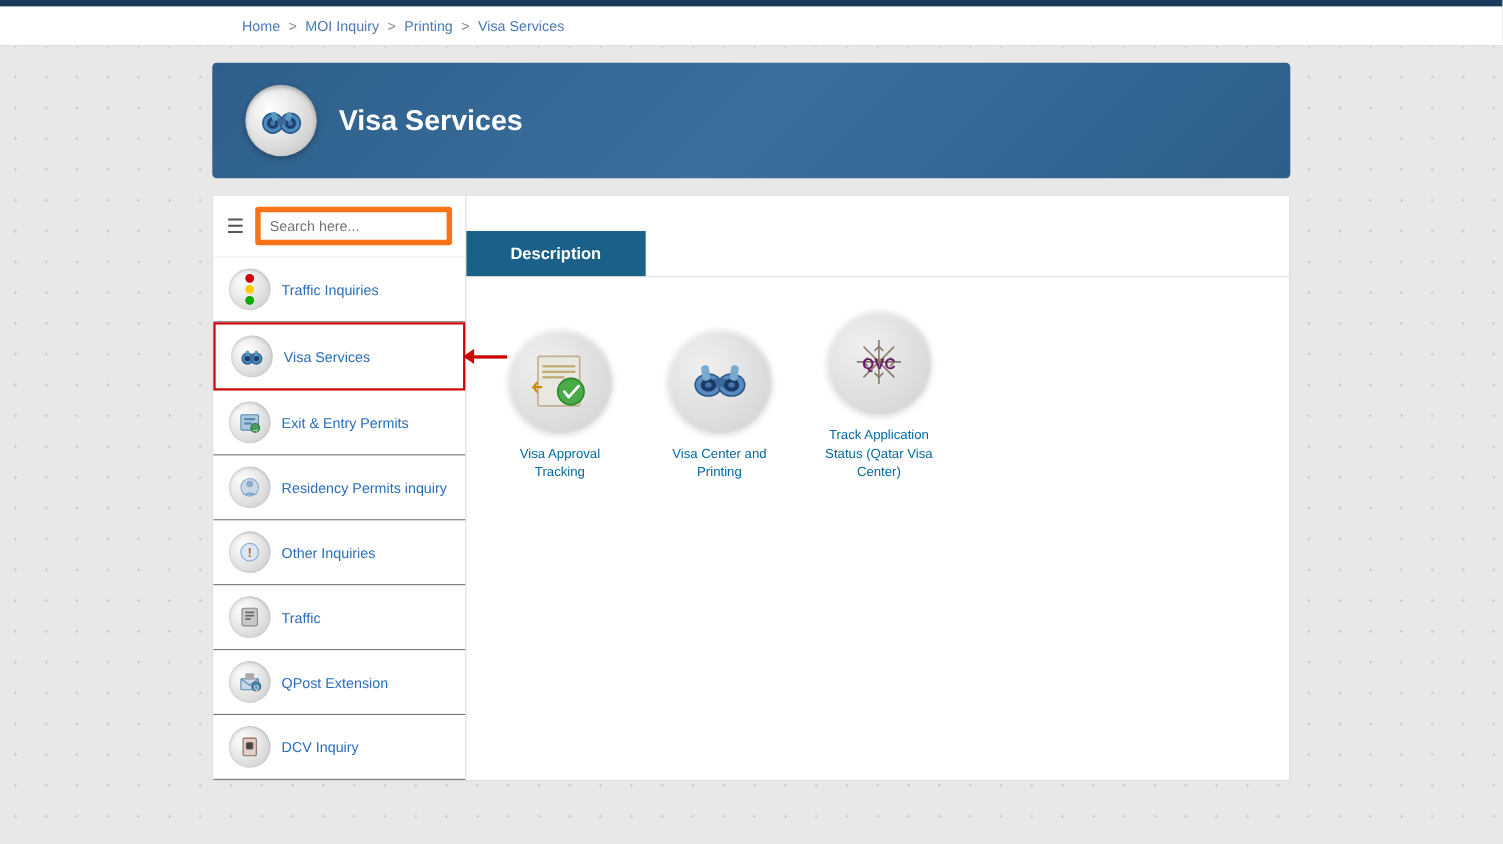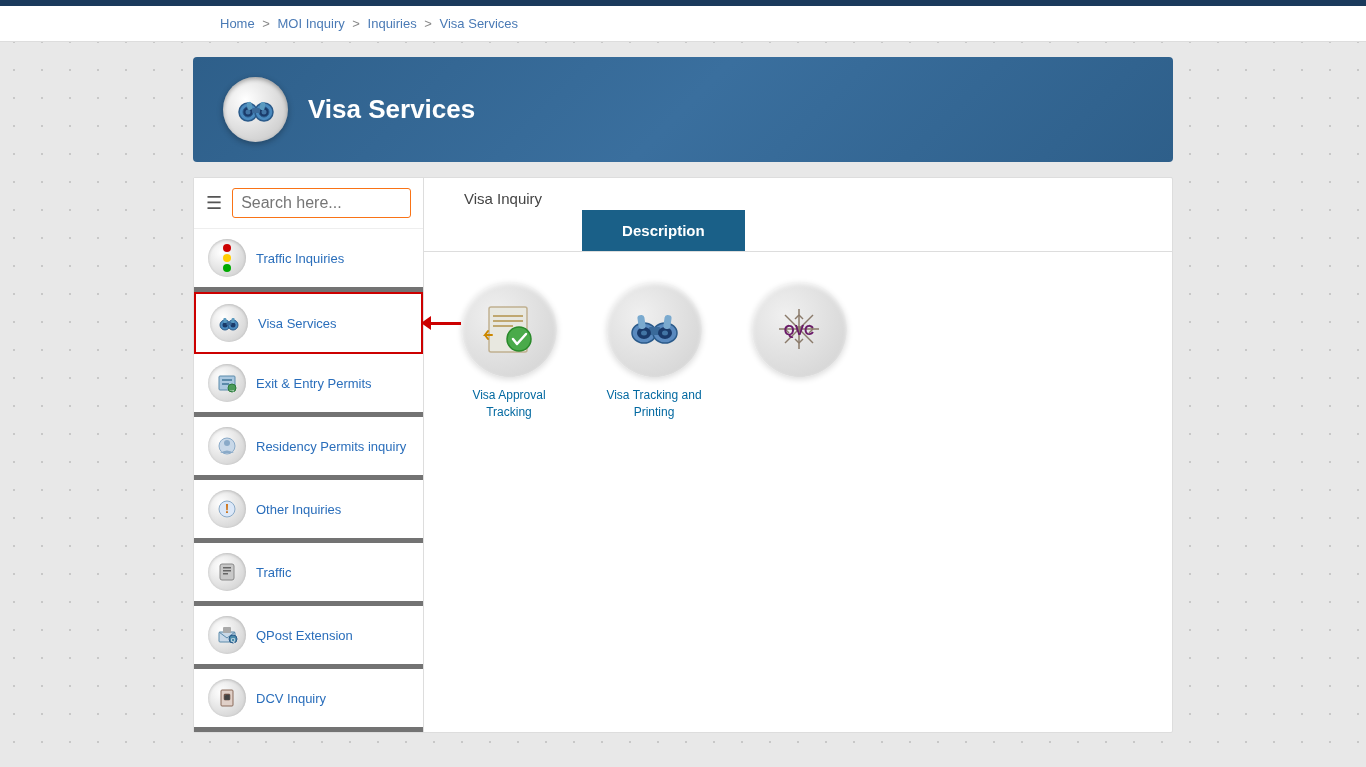--- a/index.html
+++ b/index.html
@@ -91,34 +91,34 @@
       padding: 10px 12px;
       border-bottom: 1px solid #eee;
     }
     .hamburger-icon {
       font-size: 18px;
       color: #555;
       margin-right: 10px;
       cursor: pointer;
     }
     .sidebar-search input {
-      border: 1px solid #f97316;
+      border: 5px solid #f97316;
       border-radius: 3px;
       padding: 5px 8px;
-      font-size: 16px;
+      font-size: 13px;
       width: 100%;
       color: #aaa;
       outline: none;
     }
     .sidebar-item {
       display: flex;
       align-items: center;
       padding: 10px 14px;
       cursor: pointer;
-      border-bottom: 5px solid #737373;
+      border-bottom: 1px solid #737373;
       position: relative;
     }
     .sidebar-item.active {
       border: 2px solid #cc0000;
       background: #fff;
     }
     .sidebar-item-icon {
       width: 38px;
       height: 38px;
       border-radius: 50%;
@@ -193,20 +193,21 @@
       gap: 15px;
     }
     .service-card {
       width: 130px;
       display: flex;
       flex-direction: column;
       align-items: center;
       cursor: pointer;
       padding: 10px;
       border-radius: 4px;
+      justify-content: flex-end;
     }
     .card-icon-circle {
       width: 95px;
       height: 95px;
       border-radius: 50%;
       background: radial-gradient(circle at 35% 35%, #f8f8f8, #c8c8c8);
       display: flex;
       align-items: center;
       justify-content: center;
       margin-bottom: 10px;
@@ -250,21 +251,21 @@
 </head>
 <body>
 
 <div class="top-bar"></div>
 
 <div class="breadcrumb-bar">
   <a href="#">Home</a>
   <span>&gt;</span>
   <a href="#">MOI Inquiry</a>
   <span>&gt;</span>
-  <a href="#">Inquiries</a>
+  <a href="#">Printing</a>
   <span>&gt;</span>
   <a href="#">Visa Services</a>
 </div>
 
 <div class="main-container">
 
   <div class="page-header">
     <div class="page-header-icon">
 
       <svg width="40" height="40" viewBox="0 0 40 40" xmlns="http://www.w3.org/2000/svg">
@@ -390,21 +391,20 @@
             <text x="11" y="12" text-anchor="middle" fill="#e0c8a8" font-size="5" font-weight="bold">⬛</text>
           </svg>
         </div>
         <span class="sidebar-item-label">DCV Inquiry</span>
       </div>
     </div>
 
     <div class="main-content">
 
       <div class="tab-bar">
-        <div class="tab inactive-tab">Visa Inquiry</div>
         <div class="tab active-tab">Description</div>
       </div>
 
       <div class="cards-area">
 
         <div class="service-card">
           <div class="card-icon-circle icon-visa-approval">
             <svg width="65" height="65" viewBox="0 0 65 65" xmlns="http://www.w3.org/2000/svg">
 
               <rect x="12" y="10" width="38" height="45" rx="2" fill="#e8e8e0" stroke="#c0b090" stroke-width="1.5"></rect>
@@ -431,21 +431,21 @@
 
               <ellipse cx="22" cy="36" rx="7" ry="6" fill="#1a3a6a"></ellipse>
               <ellipse cx="43" cy="36" rx="7" ry="6" fill="#1a3a6a"></ellipse>
               <ellipse cx="22" cy="36" rx="3" ry="2.5" fill="#6ab0e0" opacity="0.5"></ellipse>
               <ellipse cx="43" cy="36" rx="3" ry="2.5" fill="#6ab0e0" opacity="0.5"></ellipse>
 
               <rect x="16" y="18" width="7" height="14" fill="#7aaacf" rx="3" transform="rotate(-8 20 25)"></rect>
               <rect x="42" y="18" width="7" height="14" fill="#7aaacf" rx="3" transform="rotate(8 45 25)"></rect>
             </svg>
           </div>
-          <span class="card-label">Visa Tracking and Printing</span>
+          <span class="card-label">Visa Center and Printing</span>
         </div>
 
 
         <div class="service-card">
           <div class="card-icon-circle icon-qvc">
             <svg width="65" height="65" viewBox="0 0 65 65" xmlns="http://www.w3.org/2000/svg">
 
               <g transform="translate(32,32)">
                 <g stroke="#8a7a6a" stroke-width="1.5" fill="none">
                   <line x1="0" y1="-20" x2="0" y2="20"></line>
@@ -461,18 +461,19 @@
                   <line x1="-10" y1="4" x2="-14" y2="0"></line>
                   <line x1="10" y1="-4" x2="14" y2="0"></line>
                   <line x1="10" y1="4" x2="14" y2="0"></line>
                 </g>
                 <circle cx="0" cy="0" r="3" fill="#8a7a6a"></circle>
               </g>
 
               <text x="32" y="38" text-anchor="middle" fill="#6a1a6a" font-size="14" font-weight="bold" font-family="Arial">QVC</text>
             </svg>
           </div>
+          <span class="card-label">Track Application Status (Qatar Visa Center)</span>
         </div>
 
       </div>
     </div>
   </div>
 </div>
 
 </body></html>

